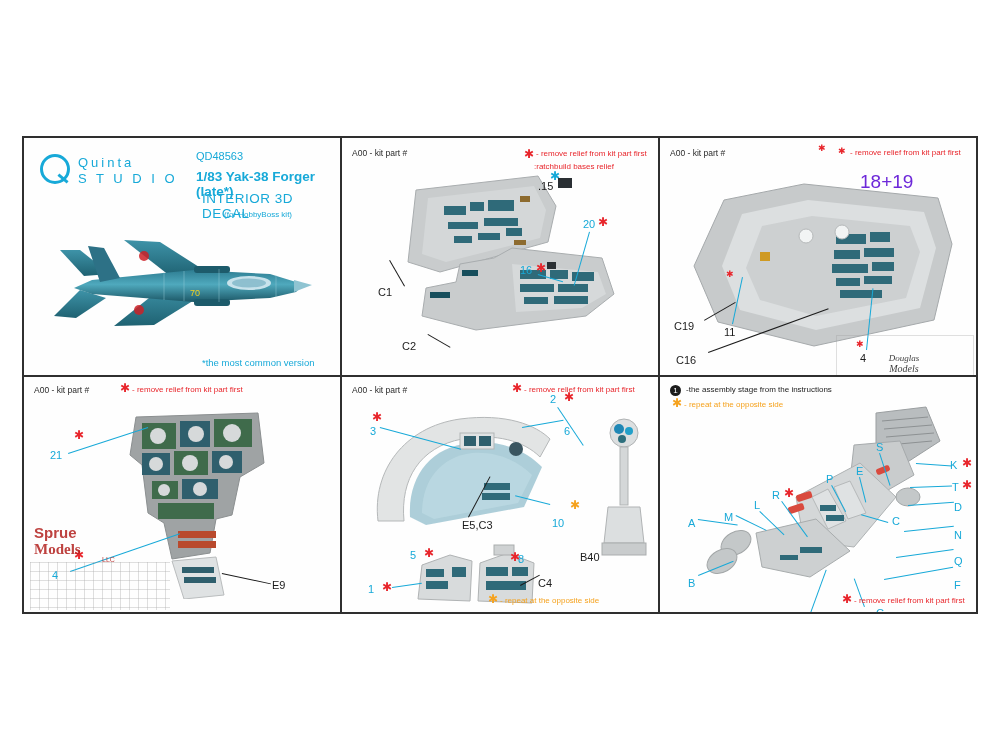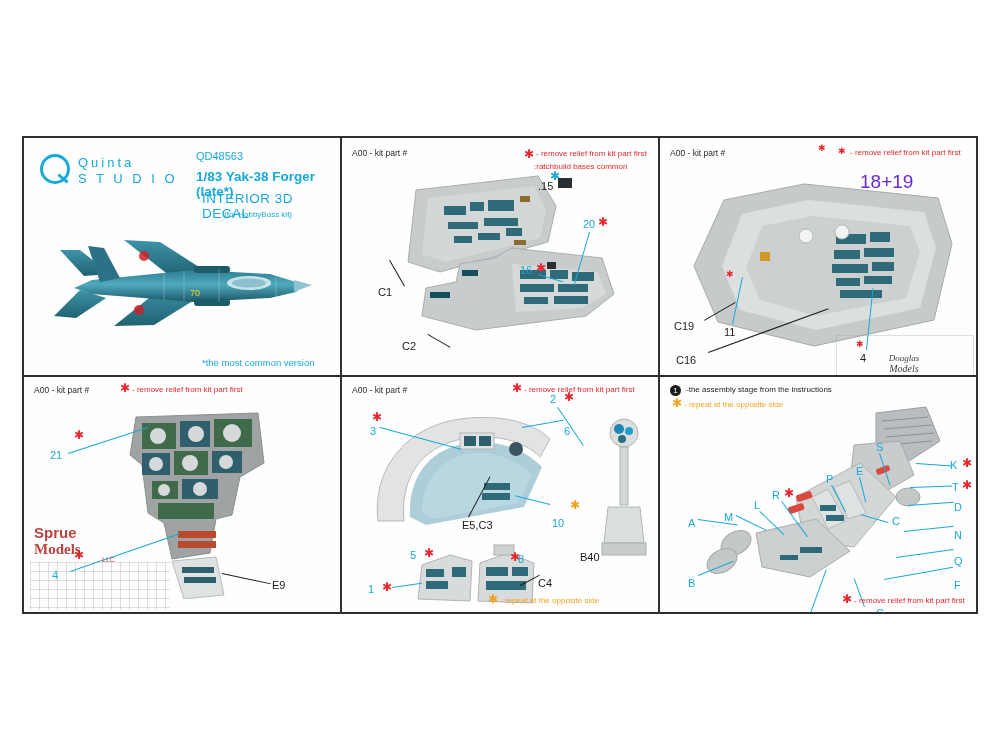--- a/index.html
+++ b/index.html
@@ -241,21 +241,21 @@
       </div>
 
       <div class="common">*the most common version</div>
     </div>
 
     <div class="panel" id="p-tm">
       <div class="lbl kit" style="left:10px; top:10px;">A00 - kit part #</div>
 
       <span class="star" style="left:182px; top:10px;">✱</span>
       <div class="note" style="left:194px; top:11px;">- remove relief from kit part first</div>
-      <div class="note" style="left:192px; top:24px;">:ratchbuild bases common</div>
+      <div class="note" style="left:192px; top:24px;">:ratchbuild bases relief</div>
 
       <div>
         <svg style="position:absolute; left:46px; top:28px;" width="180" height="120" viewBox="0 0 180 120">
           <polygon points="20,96 28,24 150,10 168,40 160,76 52,106" fill="#c9cccd" stroke="#a9adaf" stroke-width="1"></polygon>
           <polygon points="34,88 40,32 146,20 158,44 152,72 58,96" fill="#d4d7d8"></polygon>
           <g fill="#2f6a79">
             <rect x="56" y="40" width="22" height="9"></rect>
             <rect x="82" y="36" width="14" height="9"></rect>
             <rect x="100" y="34" width="26" height="11"></rect>
             <rect x="60" y="56" width="30" height="7"></rect>

